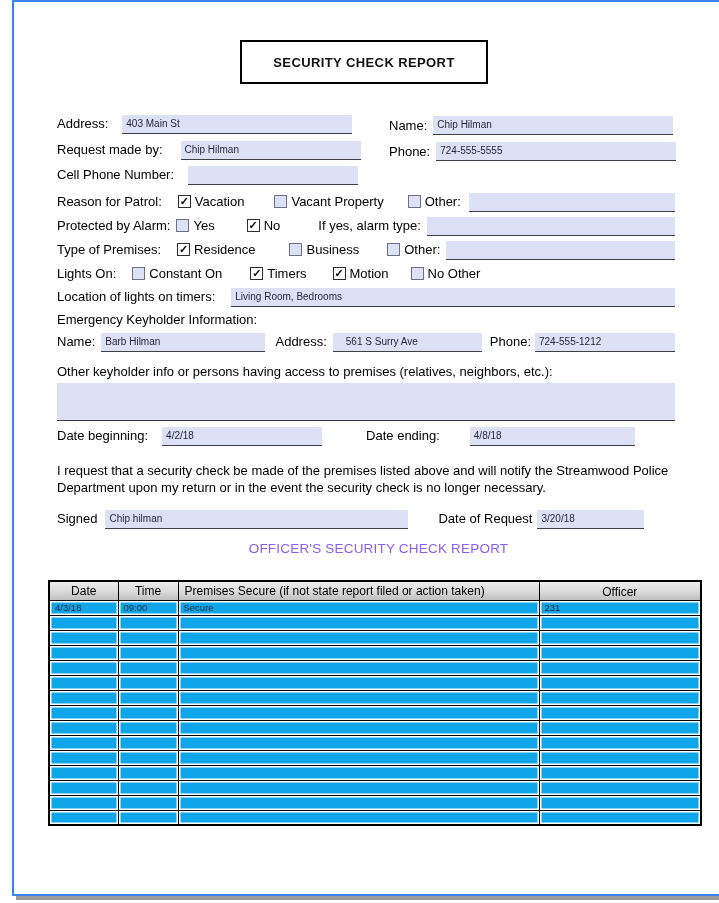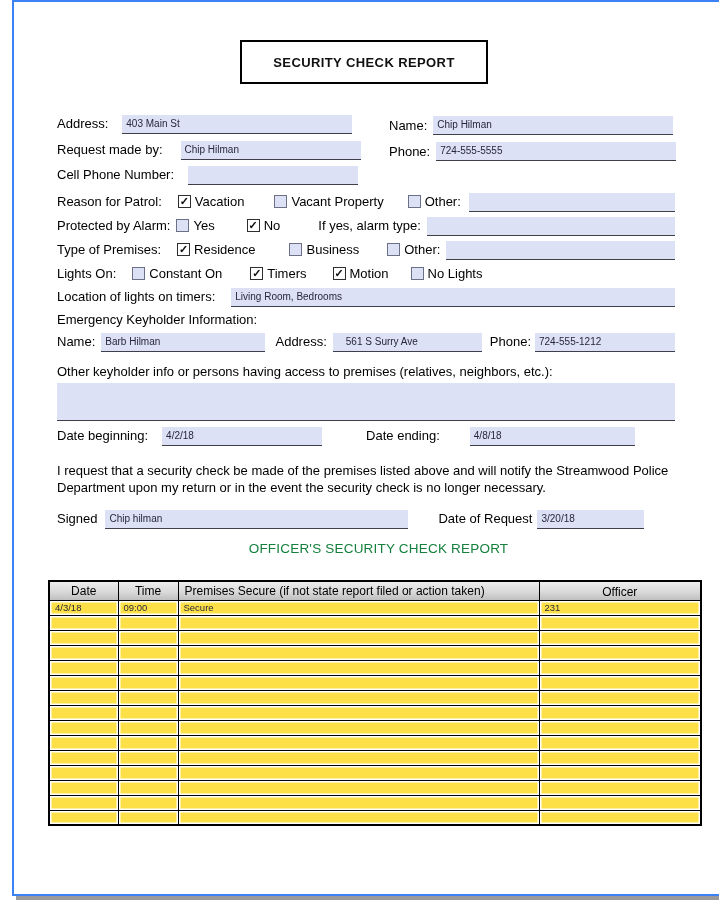--- a/index.html
+++ b/index.html
@@ -58,41 +58,41 @@
     font-family: "Liberation Sans", sans-serif; font-size: 10px; color: #26283a;
   }
 
   .statement {
     position: absolute; left: 43px; top: 460px; width: 622px;
     font-size: 13px; line-height: 17px; color: #000;
   }
 
   .officer-heading {
     position: absolute; left: 0; top: 539px; width: 100%;
-    text-align: center; font-size: 13.5px; color: #15803d; letter-spacing: 0.2px; padding-left: 23px;
+    text-align: center; font-size: 13.5px; color: #8b5cf6; letter-spacing: 0.2px; padding-left: 23px;
   }
 
   table.officer {
     position: absolute; left: 34px; top: 578px;
     width: 652px;
     border-collapse: collapse; table-layout: fixed;
     border: 2px solid #000;
   }
   table.officer th, table.officer td { border: 1px solid #000; }
   table.officer th {
     height: 19px;
     background: linear-gradient(180deg, #ededed 0%, #d9d9d9 55%, #bfbfbf 100%);
     font-size: 12px; font-weight: normal; color: #000;
     text-align: center; padding: 1px 2px;
   }
   table.officer th.col-premises { text-align: left; padding-left: 6px; }
   table.officer th.col-officer { vertical-align: bottom; padding-bottom: 1px; }
   table.officer td {
     height: 15px;
-    background: #fde047;
+    background: #0ea5e9;
     box-shadow: inset 0 0 0 1.5px #fff;
     font-size: 9.5px; color: #26283a;
     padding: 1px 5px; line-height: 12px;
     overflow: hidden; white-space: nowrap;
   }
 </style>
 </head>
 <body>
 
 <div class="page">
@@ -156,21 +156,21 @@
 
   <div class="row" style="top:262px">
     <span class="lbl">Lights On:</span>
     <span class="cb" style="margin-left:16px"></span>
     <span class="cbl">Constant On</span>
     <span class="cb checked" style="margin-left:28px">✓</span>
     <span class="cbl">Timers</span>
     <span class="cb checked" style="margin-left:26px">✓</span>
     <span class="cbl">Motion</span>
     <span class="cb" style="margin-left:22px"></span>
-    <span class="cbl">No Lights</span>
+    <span class="cbl">No Other</span>
   </div>
 
   <div class="row" style="top:285px">
     <span class="lbl">Location of lights on timers:</span>
     <input class="fld" style="flex: 1 1 0%; margin-left: 16px;" value="Living Room, Bedrooms">
   </div>
 
   <div class="row" style="top:309px;height:17px">
     <span class="heading-lbl">Emergency Keyholder Information:</span>
   </div>

